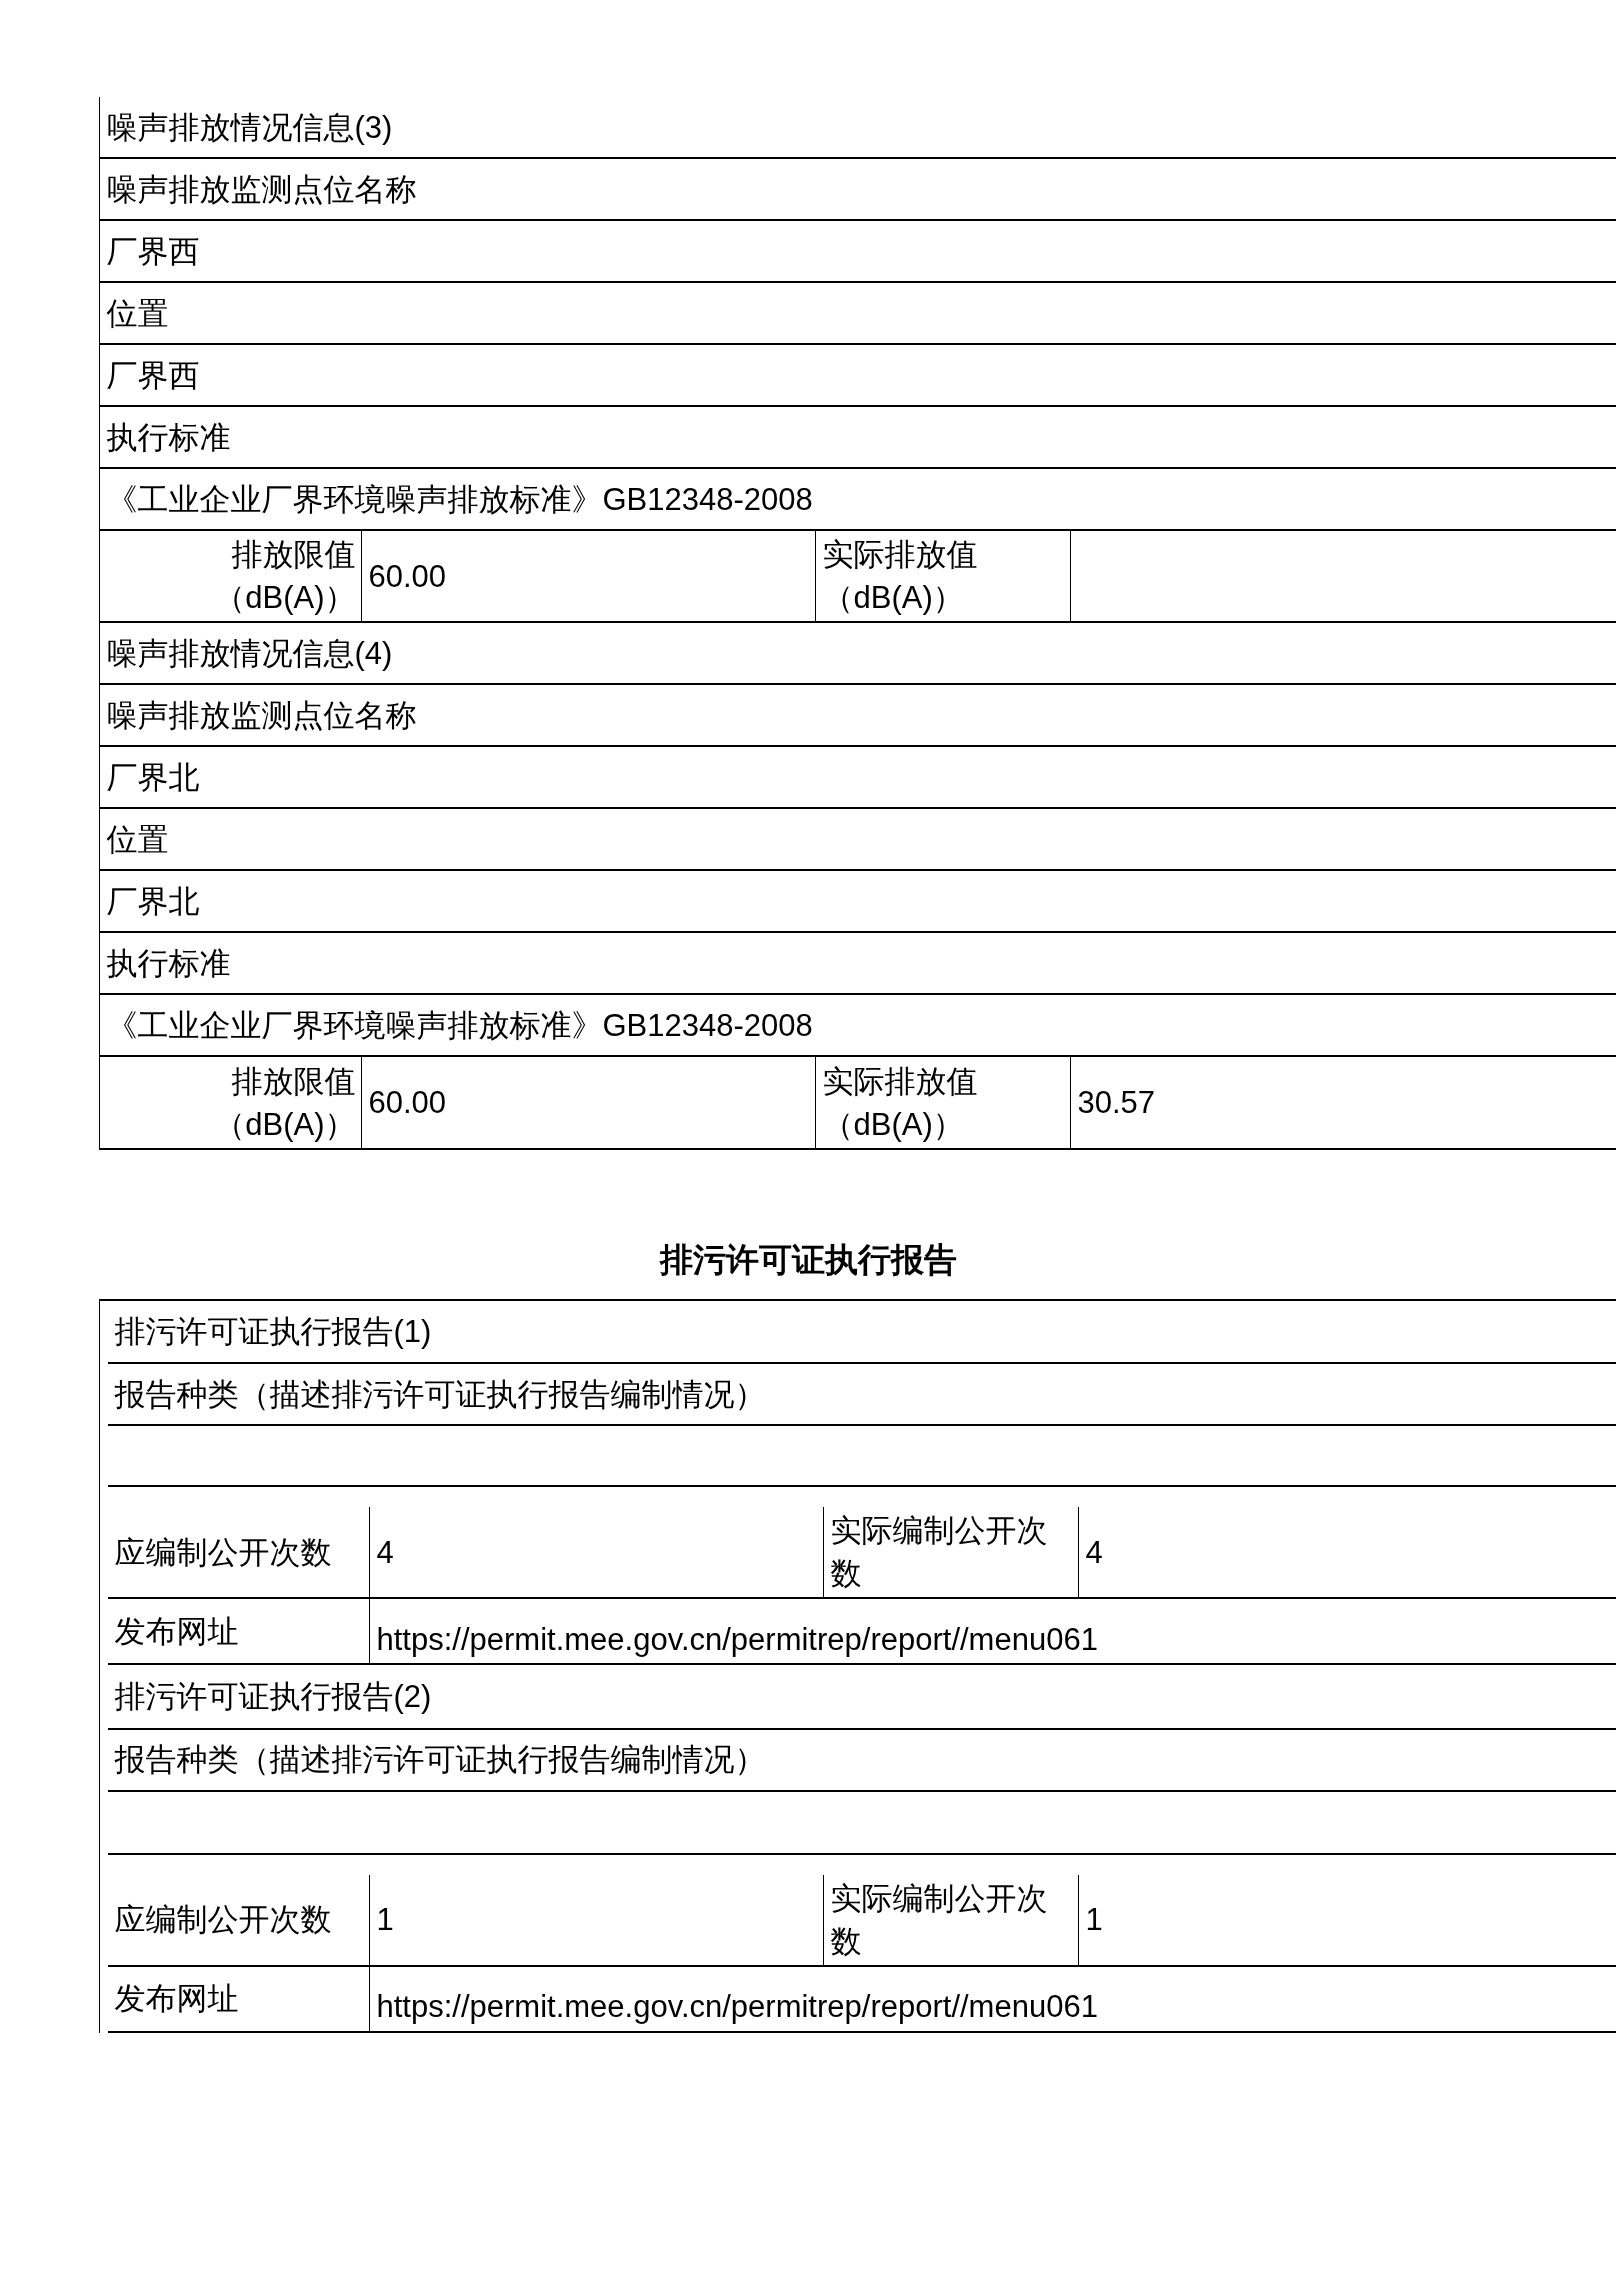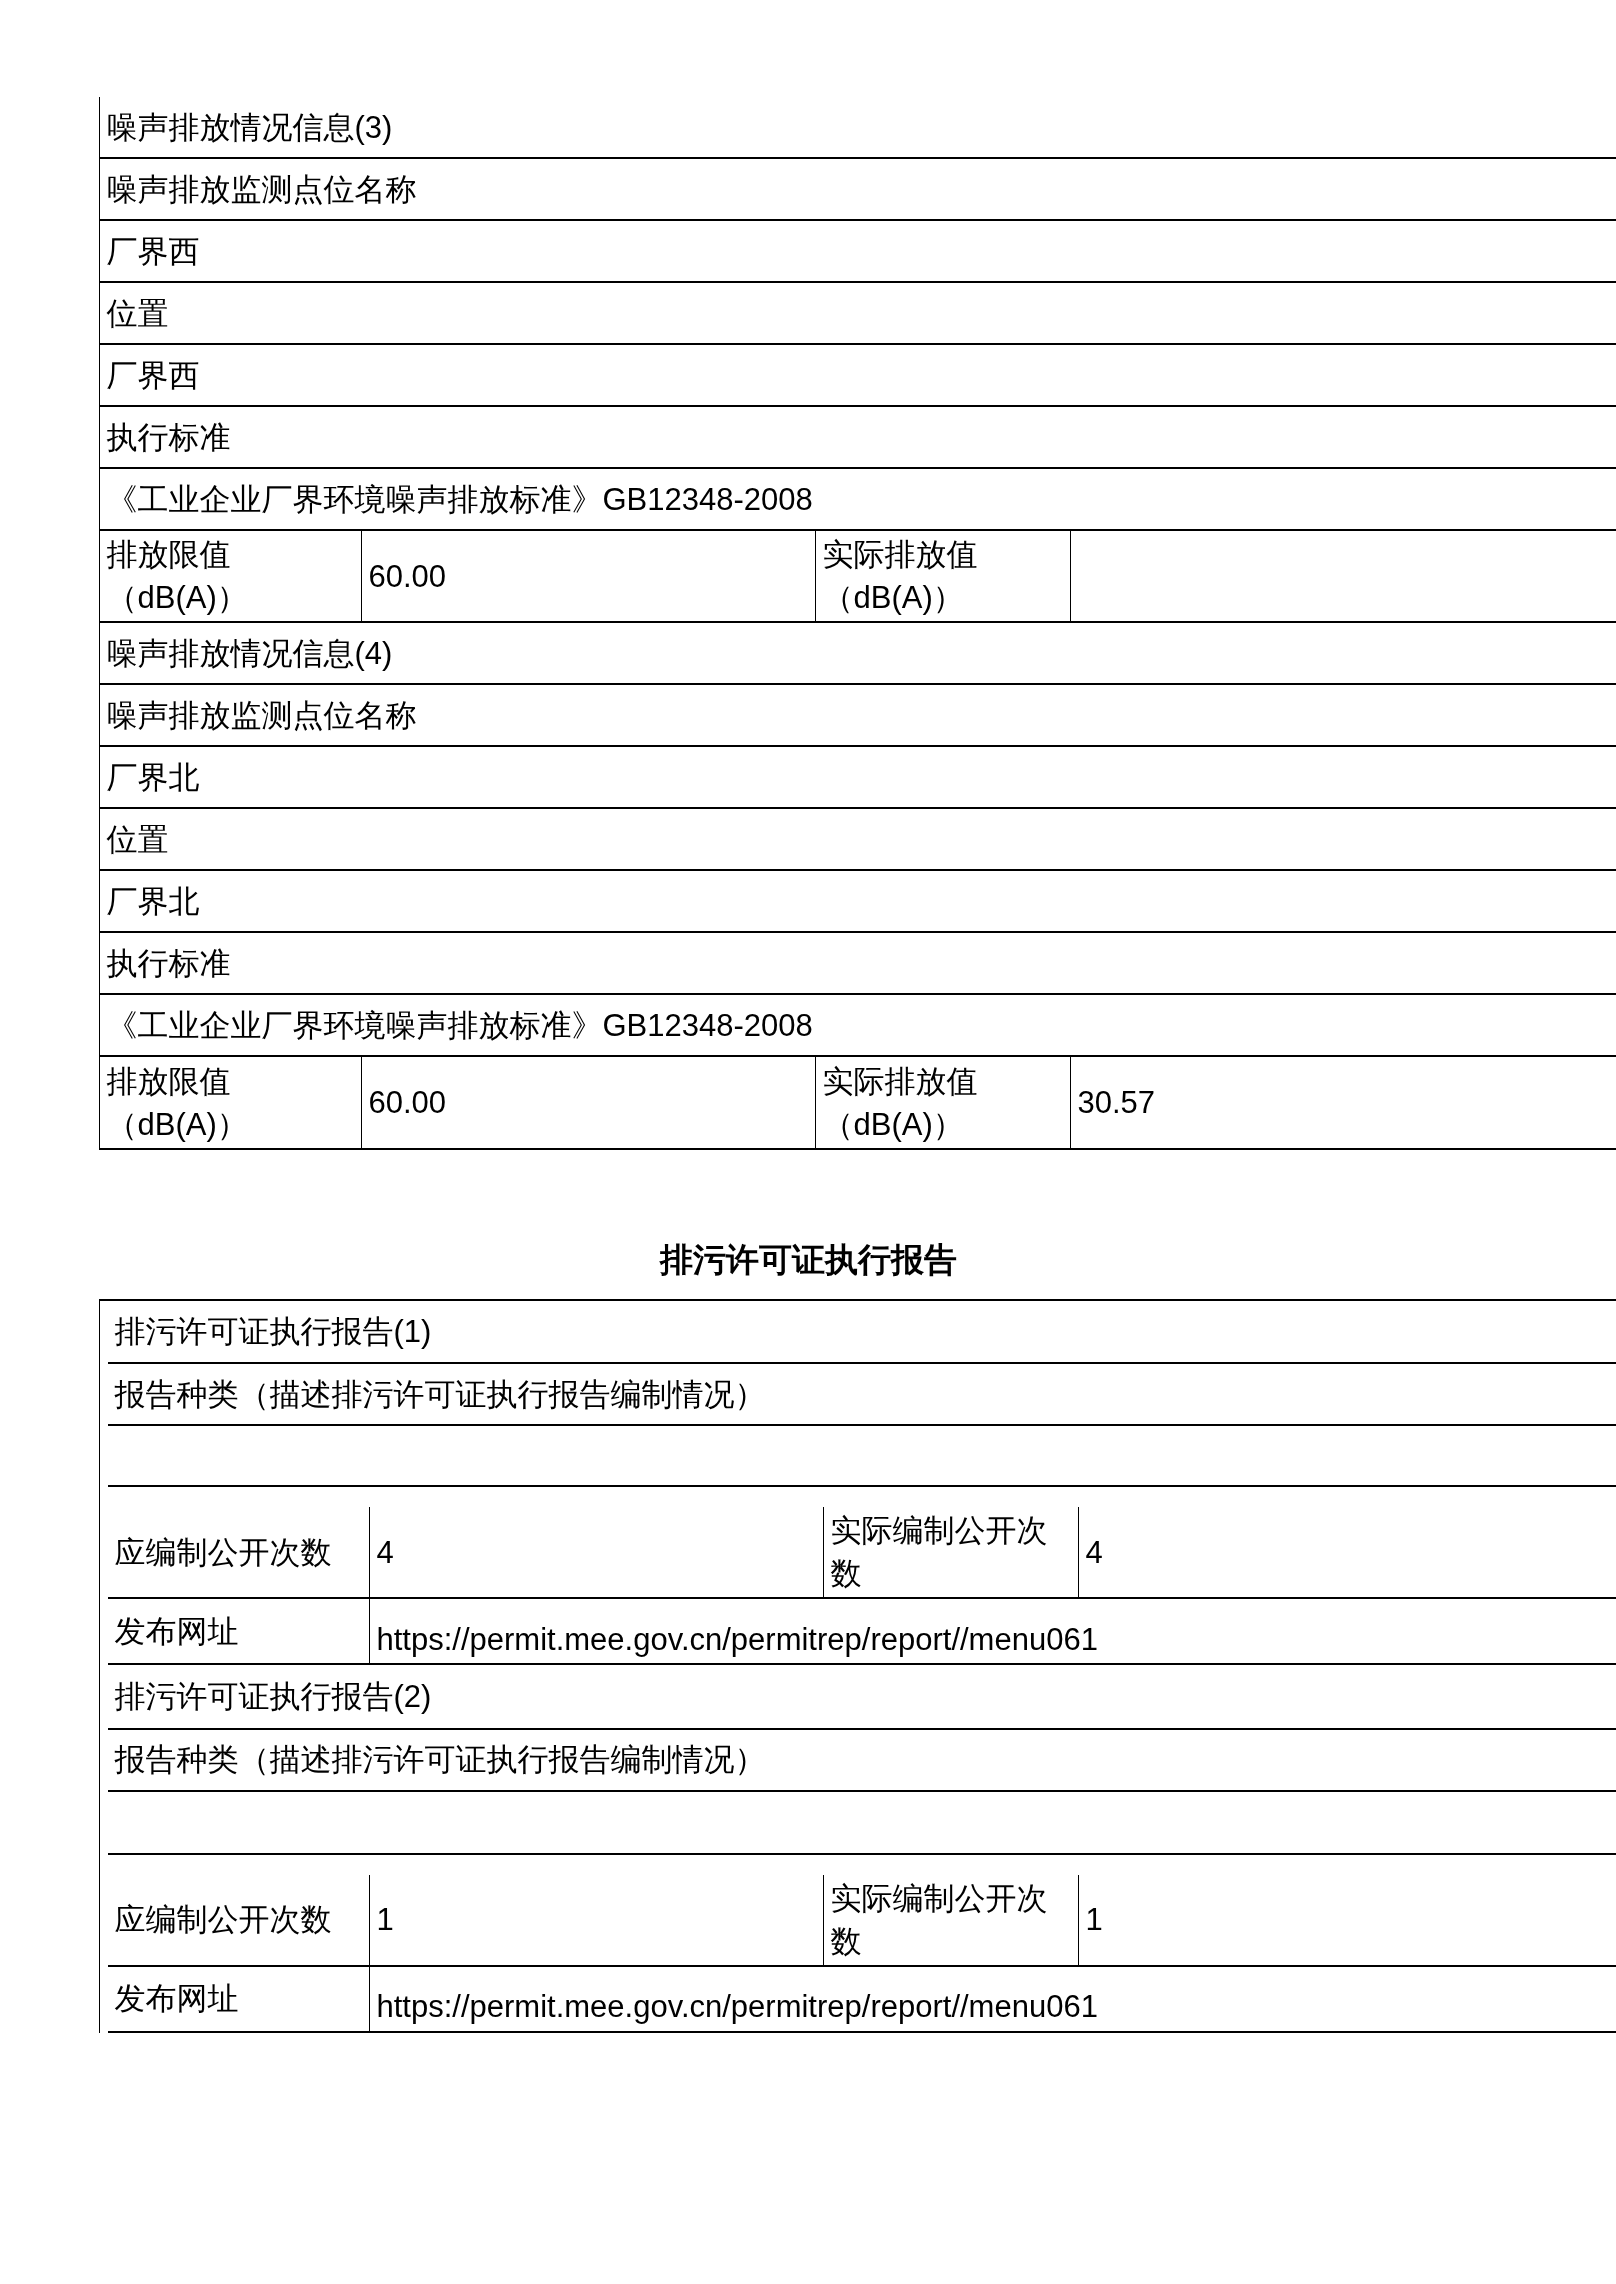--- a/index.html
+++ b/index.html
@@ -46,21 +46,21 @@
     display: flex;
     align-items: center;
     padding: 2.2px 5.4px 2.2px 6.5px;
     font-size: 31px;
     line-height: 43px;
     color: #000;
     word-break: break-word;
     overflow: hidden;
   }
   .full { flex: 1 1 auto; }
-  .c1 { flex: 0 0 262px; border-right: 1.6px solid #000; }
+  .c1 { flex: 0 0 262px; border-right: 1.6px solid #000; text-align: right; }
   .c2 { flex: 0 0 454px; border-right: 1.6px solid #000; }
   .c3 { flex: 0 0 255px; border-right: 1.6px solid #000; }
   .c4 { flex: 1 1 auto; }
   .lbl1 { flex: 0 0 262px; border-right: 1.6px solid #000; }
   .rest { flex: 1 1 auto; margin-top: 16px; }
 
   .r114 { min-height: 62px; }
   .r115 { min-height: 62px; }
   .r116 { min-height: 63px; }
   .r117 { min-height: 63px; }

